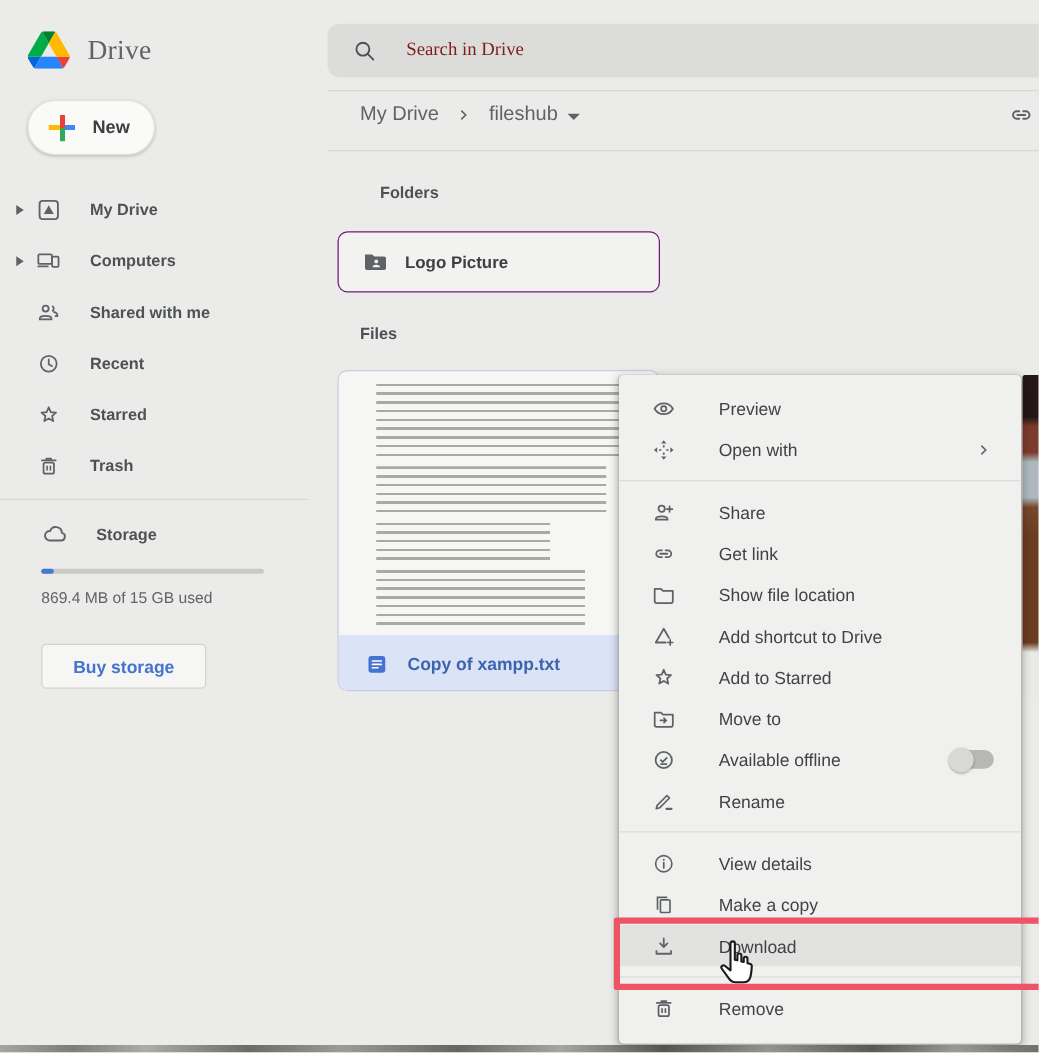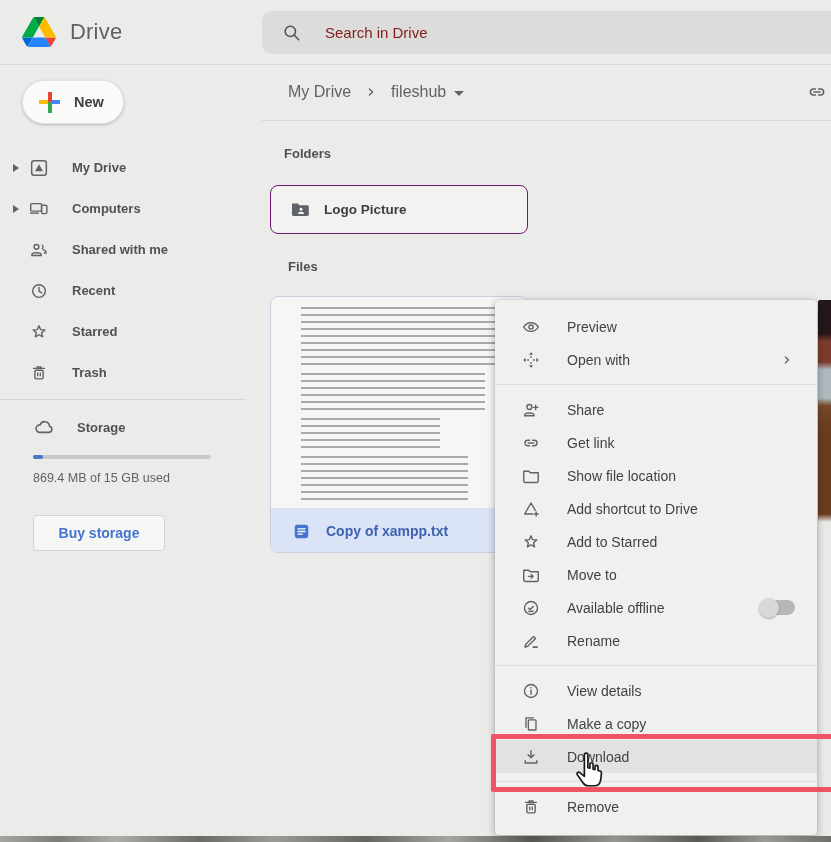--- a/index.html
+++ b/index.html
@@ -1,20 +1,20 @@
 <!DOCTYPE html>
 <html><head>
 <meta charset="utf-8">
 <style>
   html,body{margin:0;padding:0;}
   body{font-family:"Liberation Sans", sans-serif; background:#ddd;}
   .app{position:relative;width:831px;height:842px;background:#ebebe9;overflow:hidden;color:#3c4043;}
 
   
-  .header{position:absolute;left:0;top:0;width:831px;height:64px;background:#ebebe9;border-bottom:1px solid #d8d8d6;}
+  .header{position:absolute;left:0;top:8px;width:831px;height:64px;background:#ebebe9;border-bottom:1px solid #d8d8d6;font-family:Liberation Serif, serif;}
   .brand{position:absolute;left:22px;top:0;height:64px;display:flex;align-items:center;gap:14px;}
   .brand svg{display:block;}
   .brand-name{font-size:22px;color:#5f6368;letter-spacing:.2px;}
   .searchbar{position:absolute;left:262px;top:11px;width:578px;height:43px;background:#dcdcda;border-radius:10px;display:flex;align-items:center;padding-left:20px;box-sizing:border-box;}
   .searchbar .sicon{width:20px;height:20px;color:#4d5156;flex:0 0 auto;}
   .search-ph{margin-left:23px;font-size:15px;color:#7f1d1d;}
 
   
   .sidebar{position:absolute;left:0;top:65px;width:262px;height:777px;background:#ebebe9;}
   .new-btn{position:absolute;left:22px;top:15px;width:102px;height:44px;background:#fafaf8;border:1px solid #e4e4e2;border-radius:24px;display:flex;align-items:center;gap:14px;padding-left:16px;box-sizing:border-box;box-shadow:0 1px 3px rgba(0,0,0,.22);cursor:pointer;}
@@ -40,21 +40,21 @@
   
   .crumbbar{position:absolute;left:262px;top:64px;width:569px;height:56px;border-bottom:1px solid #d8d8d6;display:flex;align-items:center;}
   .crumb{display:flex;align-items:center;margin-left:26px;gap:12px;}
   .crumb-root{font-size:16px;color:#5f6368;cursor:pointer;}
   .crumb-sep{width:16px;height:16px;color:#5f6368;}
   .crumb-cur{font-size:16px;color:#5f6368;cursor:pointer;display:flex;align-items:center;gap:8px;}
   .caret{width:0;height:0;border-top:5px solid #5f6368;border-left:5px solid transparent;border-right:5px solid transparent;margin-top:2px;}
   .linkicon{position:absolute;right:3px;top:17px;width:22px;height:22px;color:#5f6368;cursor:pointer;}
 
   .sect-heading{position:absolute;font-size:13px;font-weight:bold;color:#4d5156;}
-  .h-folders{left:284px;top:146px;}
+  .h-folders{left:304px;top:146px;}
   .h-files{left:288px;top:259px;}
 
   .folder-card{position:absolute;left:270px;top:185px;width:258px;height:49px;background:#f2f2f0;border:1px solid #701a75;border-radius:8px;box-sizing:border-box;display:flex;align-items:center;cursor:pointer;}
   .folder-card .ficon{width:21px;height:21px;margin-left:19px;color:#5f6368;}
   .folder-card .fname{margin-left:13px;font-size:13.5px;font-weight:bold;color:#3c4043;}
 
   .file-card{position:absolute;left:270px;top:296px;width:258px;height:257px;border:1px solid #c9cede;border-radius:8px;box-sizing:border-box;overflow:hidden;background:#f6f6f4;cursor:pointer;}
   .file-thumb{height:211px;padding:10px 22px 0 30px;box-sizing:border-box;}
   .pl{background:repeating-linear-gradient(to bottom,#a9a9a7 0 2px,rgba(0,0,0,0) 2px 7px);margin-bottom:8px;}
   .pl1{height:58px;width:96%;}
@@ -65,21 +65,21 @@
   .file-foot .dicon{width:19px;height:19px;margin-left:21px;flex:0 0 auto;}
   .file-foot .fname{margin-left:15px;font-size:14px;font-weight:bold;color:#3e63b0;}
 
   .sliver{position:absolute;left:818px;top:300px;width:13px;height:258px;border-radius:2px 0 0 2px;
     background:linear-gradient(to bottom,#241619 0%,#241619 13%,#7c3b2c 16%,#7c3b2c 24%,#adb9bf 27%,#adb9bf 38%,#76492a 41%,#6a3c20 50%,#6a3c20 83%,#e9e9e7 86%,#e9e9e7 100%);}
 
   
   .menu{position:absolute;left:495px;top:300px;width:322px;background:#f0f0ee;border-radius:4px;box-shadow:0 2px 8px rgba(0,0,0,.32), 0 0 1px rgba(0,0,0,.2);padding:10px 0 12px 0;box-sizing:border-box;z-index:5;}
   .mi{height:33px;display:flex;align-items:center;padding:0 22px 0 26px;cursor:pointer;}
   .mi .micon{width:20px;height:20px;color:#5f6368;flex:0 0 auto;}
-  .mi .mlabel{margin-left:26px;font-size:14px;color:#3f4347;}
+  .mi .mlabel{margin-left:34px;font-size:14px;color:#3f4347;}
   .mi-hover{background:#e2e2e0;}
   .mdiv{height:1px;background:#dcdcda;margin:8px 0;}
   .mchev{margin-left:auto;width:16px;height:16px;color:#5f6368;}
   .toggle{margin-left:auto;position:relative;width:34px;height:15px;border-radius:8px;background:#b7b7b5;cursor:pointer;}
   .knob{position:absolute;left:-2px;top:-2.5px;width:20px;height:20px;border-radius:50%;background:#d8d8d6;box-shadow:0 1px 2px rgba(0,0,0,.3);}
 
   .redbox{position:absolute;left:491px;top:734px;width:346px;height:58px;border:5px solid #ee5366;border-radius:2px;box-sizing:border-box;z-index:6;pointer-events:none;}
 
   .cursor{position:absolute;left:570px;top:750px;z-index:7;pointer-events:none;}
 

